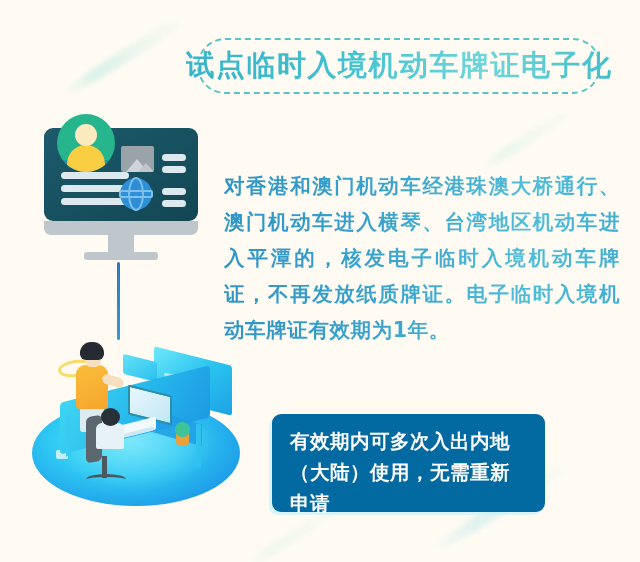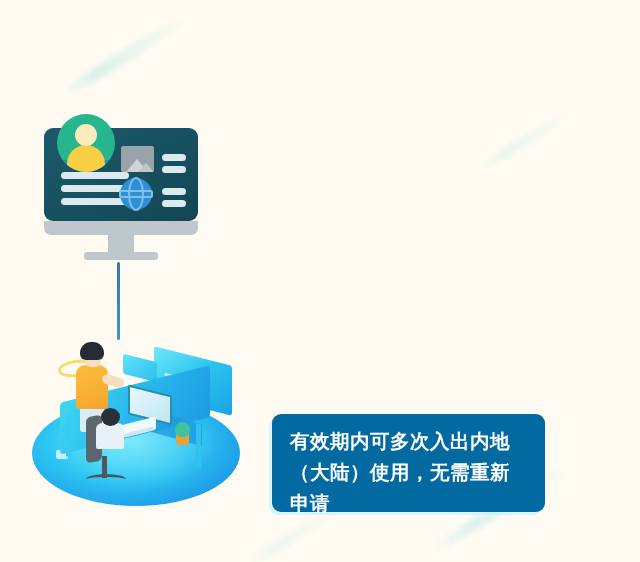--- a/index.html
+++ b/index.html
@@ -363,20 +363,23 @@
 </head>
 <body>
 
 <div id="poster">
 
   <div class="wm wm-1"></div>
   <div class="wm wm-2"></div>
   <div class="wm wm-3"></div>
   <div class="wm wm-4"></div>
 
+  <div class="title-box">
+    <span class="title-text">试点临时入境机动车牌证电子化</span>
+  </div>
 
   <div class="monitor">
     <div class="mon-screen">
       <div class="bar bar-l1"></div>
       <div class="bar bar-l2"></div>
       <div class="bar bar-l3"></div>
       <div class="bar bar-r1"></div>
       <div class="bar bar-r2"></div>
       <div class="bar bar-r3"></div>
       <div class="bar bar-r4"></div>
@@ -391,20 +394,21 @@
       <div class="av-body"></div>
       <div class="av-head"></div>
     </div>
     <div class="mon-base-strip"></div>
     <div class="mon-neck"></div>
     <div class="mon-foot"></div>
   </div>
 
   <div class="connector"></div>
 
+  <div class="body-text">对香港和澳门机动车经港珠澳大桥通行、澳门机动车进入横琴、台湾地区机动车进入平潭的，核发电子临时入境机动车牌证，不再发放纸质牌证。电子临时入境机动车牌证有效期为1年。</div>
 
   <div class="scene">
     <div class="platform"></div>
     <div class="plat-shade"></div>
 
     <div class="floor-icon"></div>
     <div class="floor-icon2"></div>
 
     <div class="wall-screen"></div>
     <div class="wall-screen-line wss1"></div>

